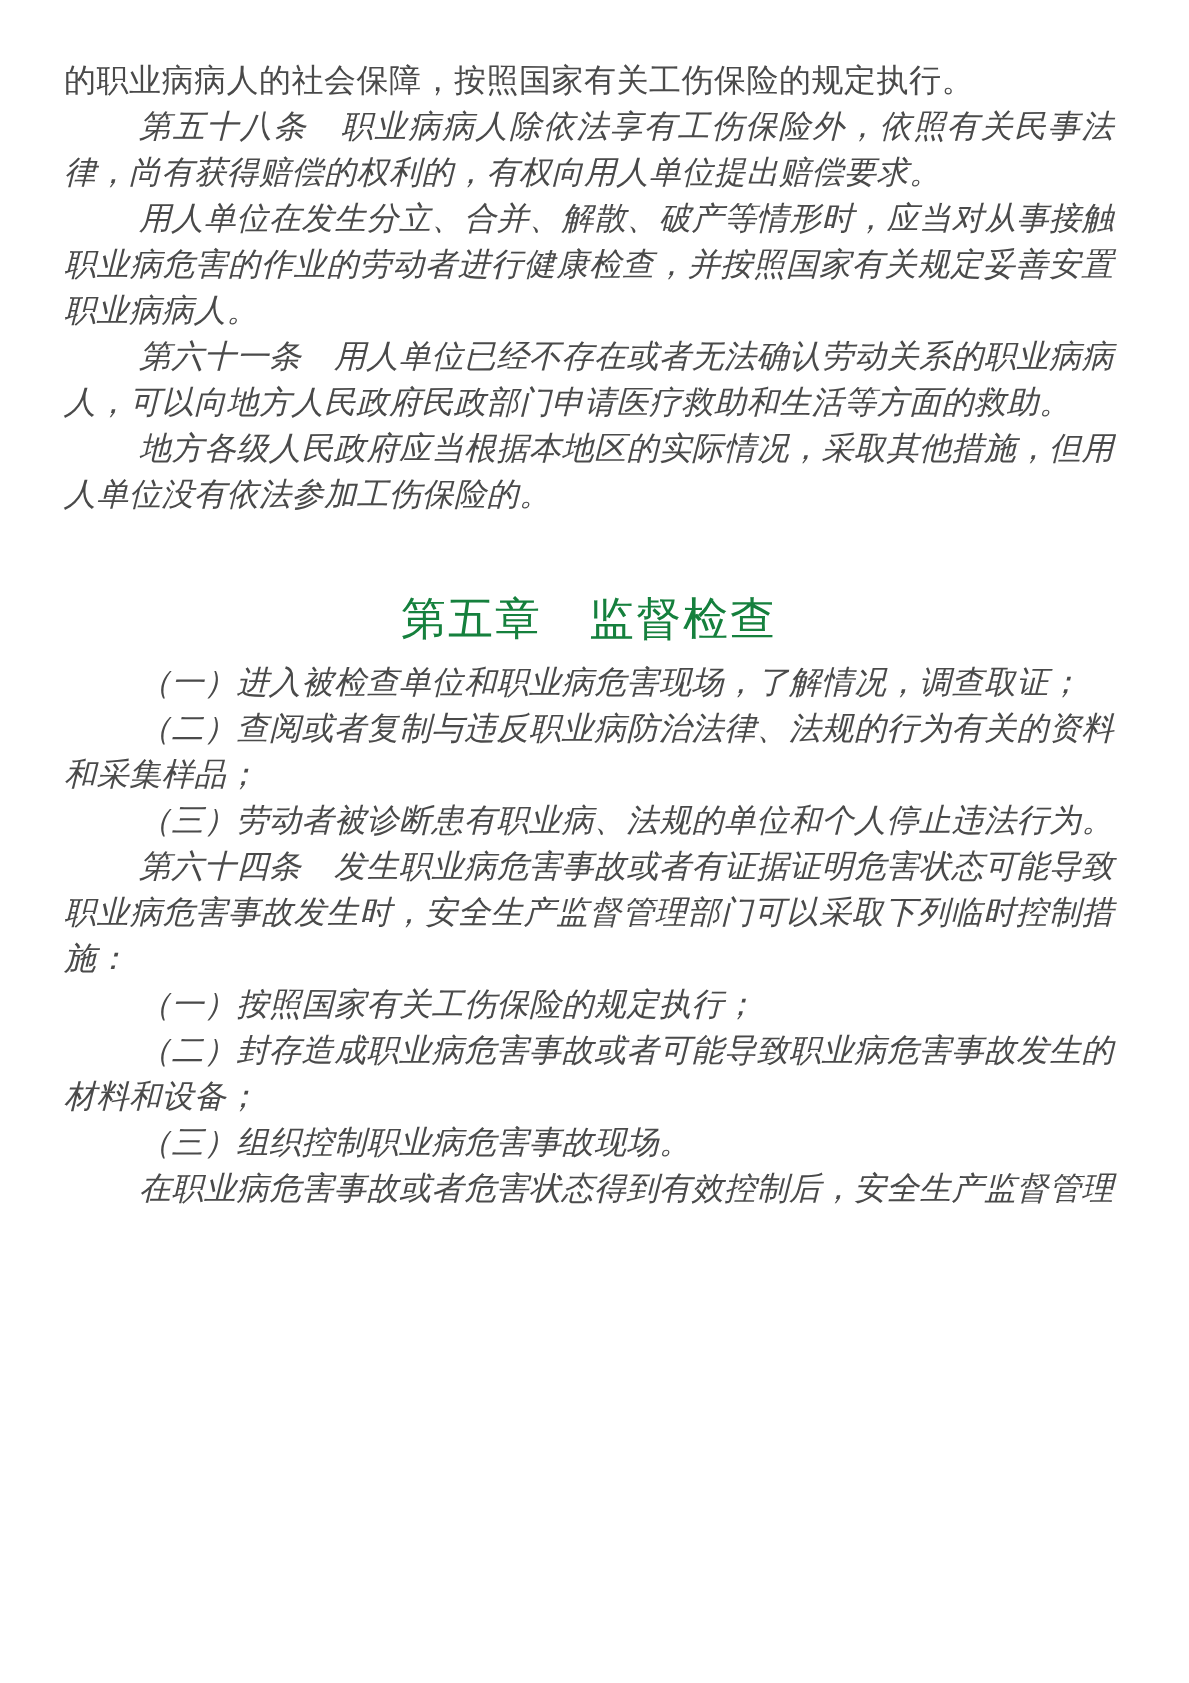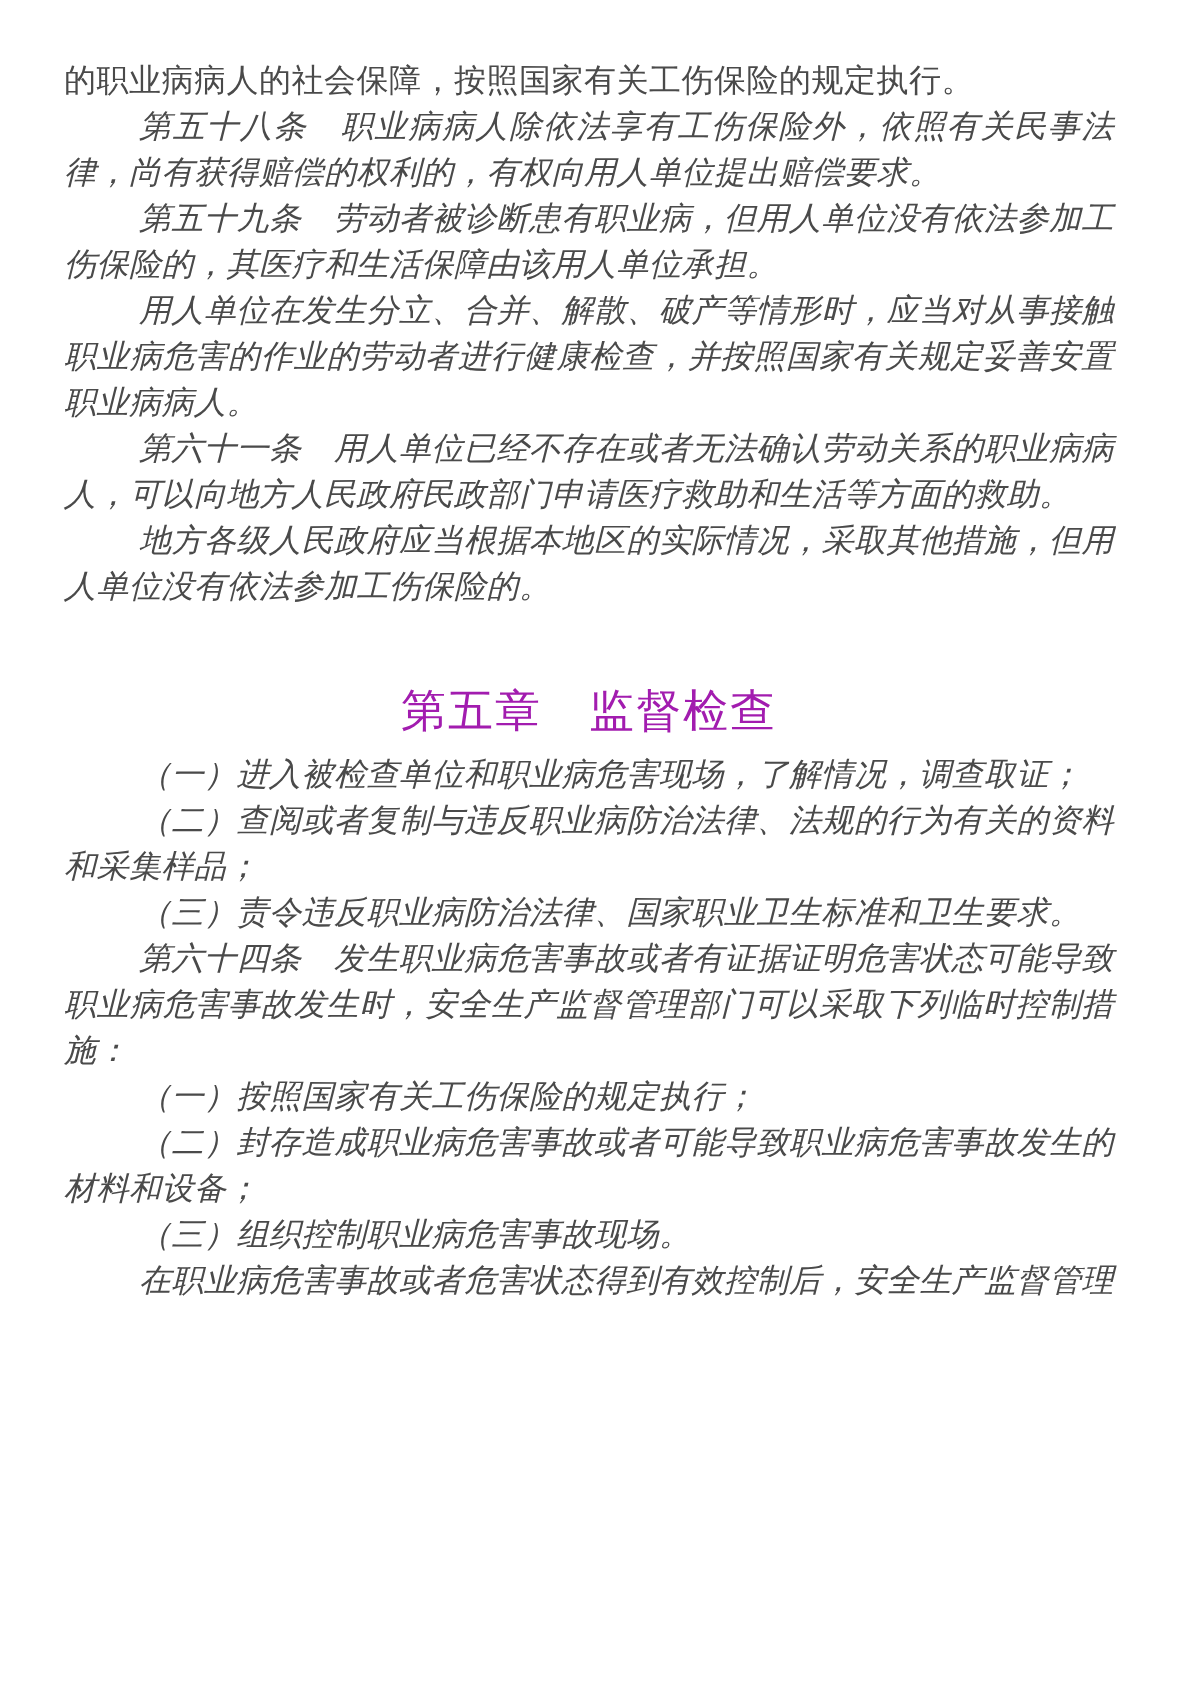--- a/index.html
+++ b/index.html
@@ -35,37 +35,36 @@
     font-style: italic;
   }
   h2.chapter-heading {
     margin: 72px 0 10px 0;
     font-family: "DejaVu Serif", "Liberation Serif", serif;
     font-weight: 400;
     font-size: 45px;
     line-height: 60px;
     letter-spacing: 2px;
     text-align: center;
-    color: #a21caf;
+    color: #15803d;
   }
 </style>
 </head>
 <body>
 
 <main class="page">
   <p class="body-par">的职业病病人的社会保障，按照国家有关工伤保险的规定执行。</p>
   <p class="body-par indent">第五十八条　职业病病人除依法享有工伤保险外，依照有关民事法律，尚有获得赔偿的权利的，有权向用人单位提出赔偿要求。</p>
-  <p class="body-par indent">第五十九条　劳动者被诊断患有职业病，但用人单位没有依法参加工伤保险的，其医疗和生活保障由该用人单位承担。</p>
   <p class="body-par indent">用人单位在发生分立、合并、解散、破产等情形时，应当对从事接触职业病危害的作业的劳动者进行健康检查，并按照国家有关规定妥善安置职业病病人。</p>
   <p class="body-par indent">第六十一条　用人单位已经不存在或者无法确认劳动关系的职业病病人，可以向地方人民政府民政部门申请医疗救助和生活等方面的救助。</p>
   <p class="body-par indent">地方各级人民政府应当根据本地区的实际情况，采取其他措施，但用人单位没有依法参加工伤保险的。</p>
 
   <h2 class="chapter-heading">第五章　监督检查</h2>
 
   <p class="body-par indent">（一）进入被检查单位和职业病危害现场，了解情况，调查取证；</p>
   <p class="body-par indent">（二）查阅或者复制与违反职业病防治法律、法规的行为有关的资料和采集样品；</p>
-  <p class="body-par indent">（三）责令违反职业病防治法律、国家职业卫生标准和卫生要求。</p>
+  <p class="body-par indent">（三）劳动者被诊断患有职业病、法规的单位和个人停止违法行为。</p>
   <p class="body-par indent">第六十四条　发生职业病危害事故或者有证据证明危害状态可能导致职业病危害事故发生时，安全生产监督管理部门可以采取下列临时控制措施：</p>
   <p class="body-par indent">（一）按照国家有关工伤保险的规定执行；</p>
   <p class="body-par indent">（二）封存造成职业病危害事故或者可能导致职业病危害事故发生的材料和设备；</p>
   <p class="body-par indent">（三）组织控制职业病危害事故现场。</p>
   <p class="body-par indent">在职业病危害事故或者危害状态得到有效控制后，安全生产监督管理</p>
 </main>
 
 </body></html>

